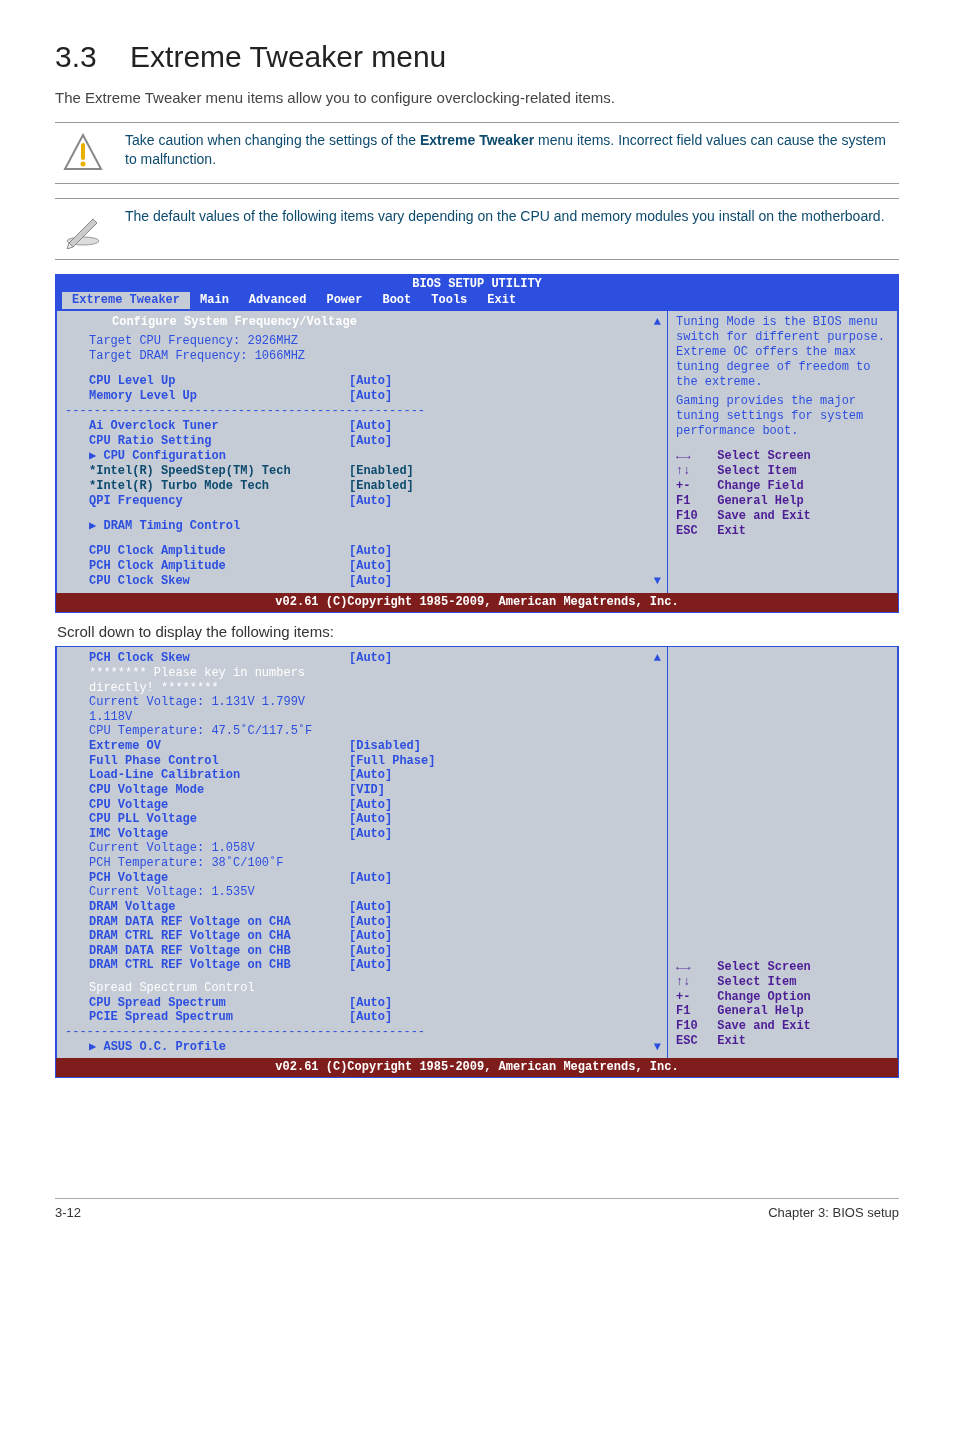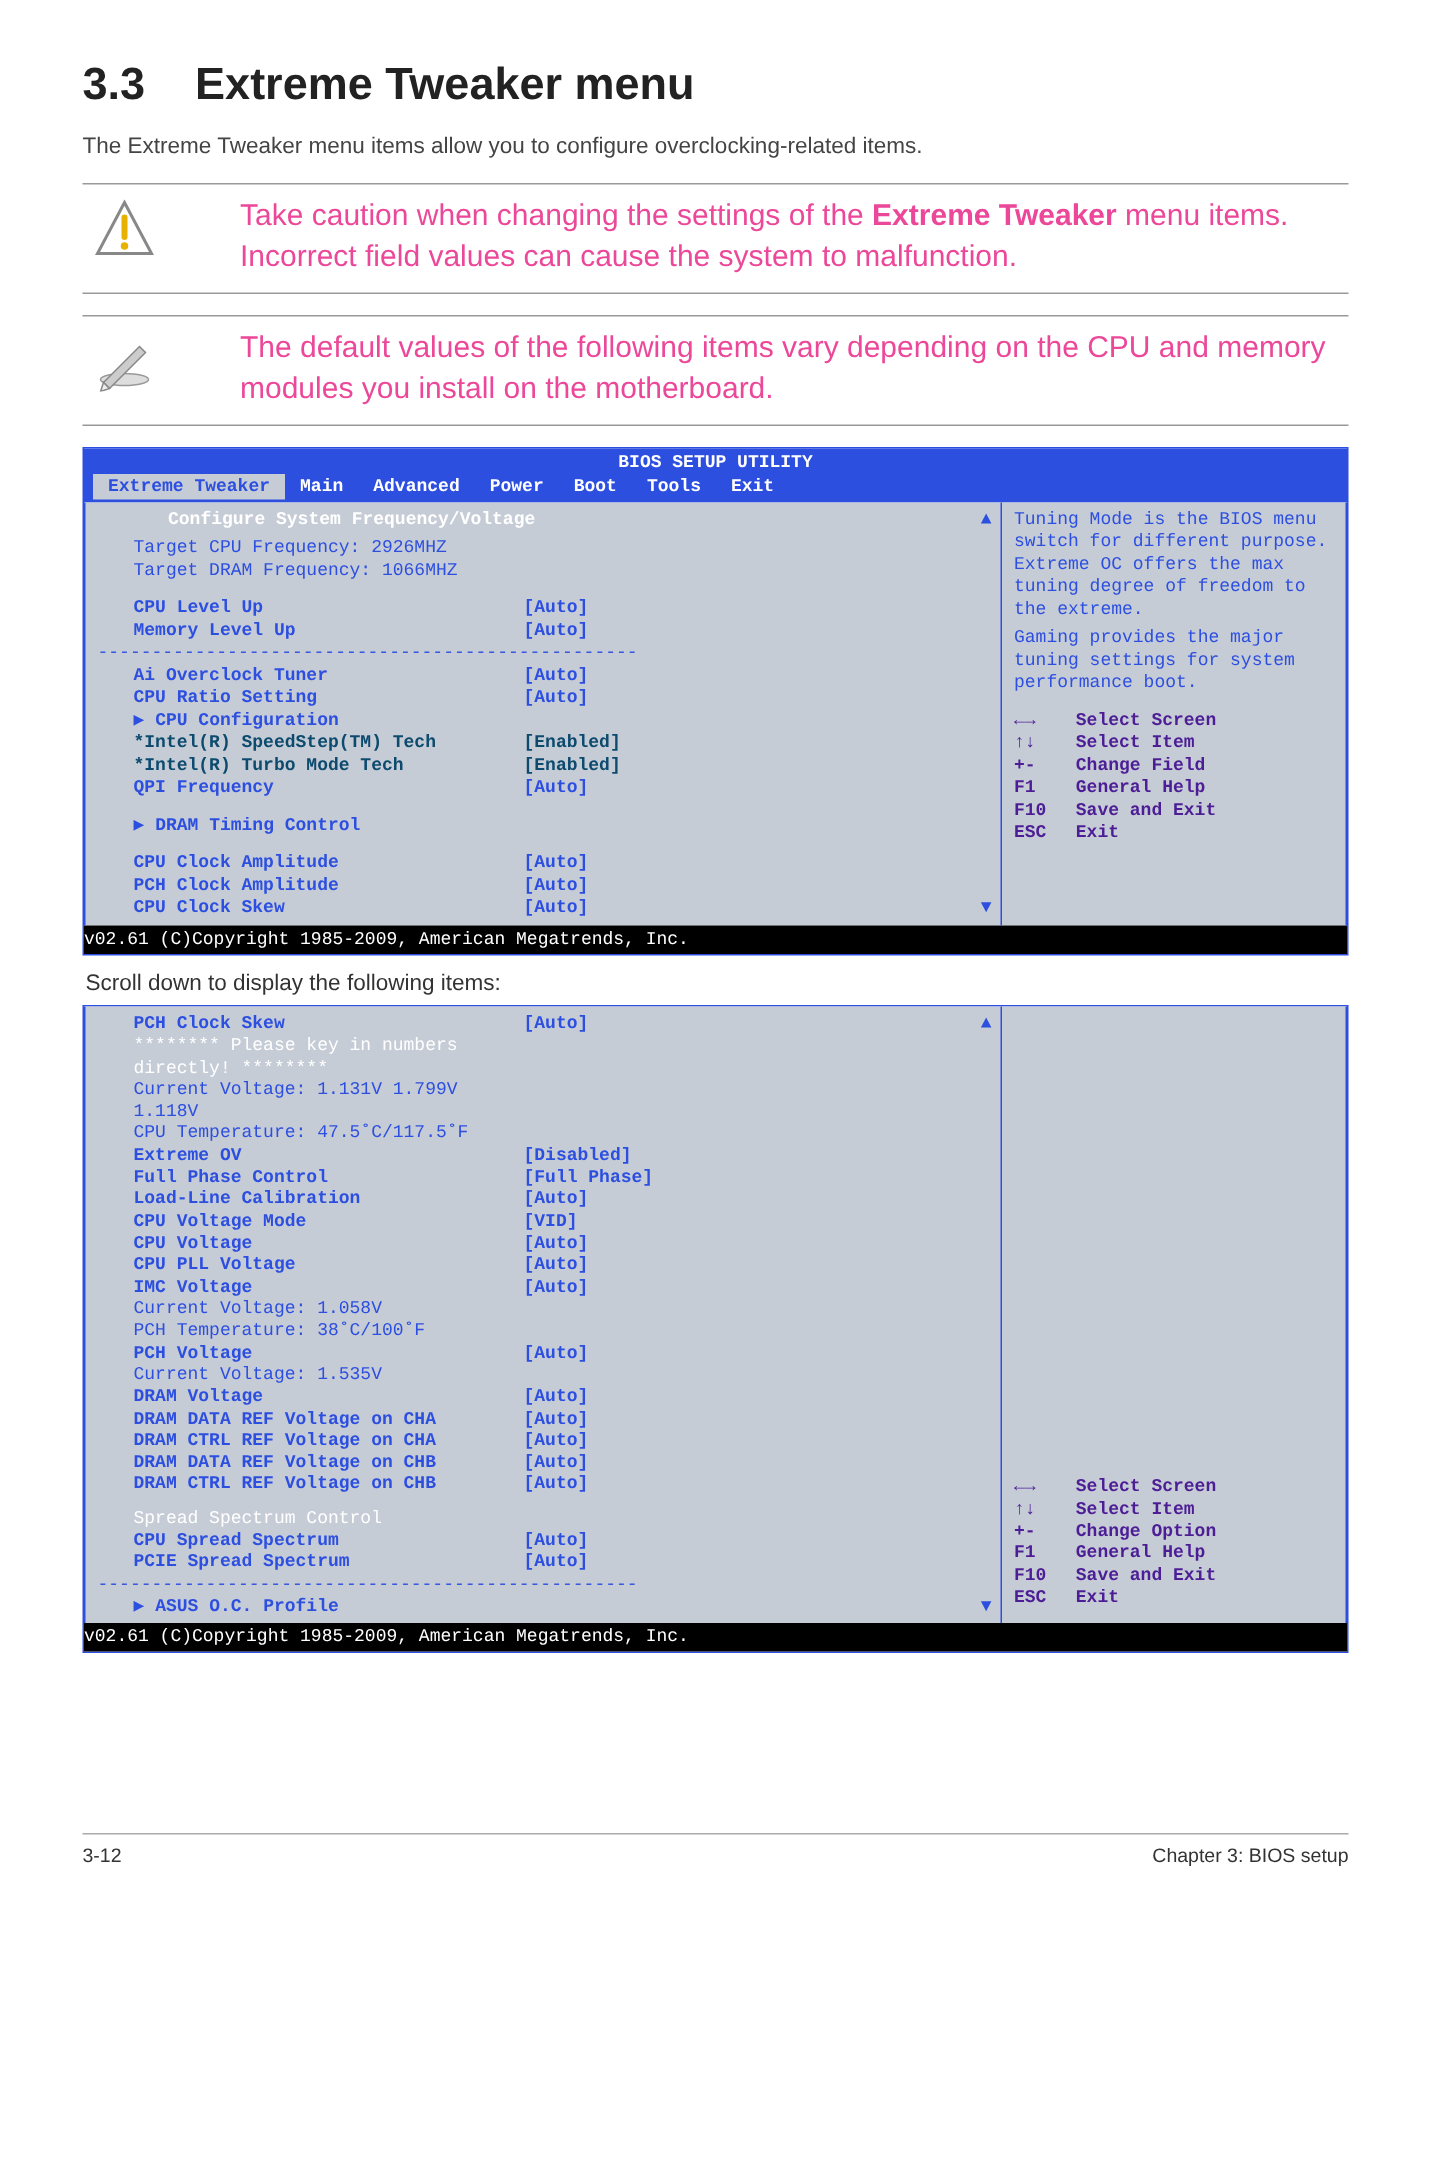--- a/index.html
+++ b/index.html
@@ -5,21 +5,21 @@
   * { margin: 0; padding: 0; box-sizing: border-box; }
   body {
     font-family: Arial, Helvetica, sans-serif;
     background: #fff;
     width: 954px;
     padding: 40px 55px 20px 55px;
     color: #333;
   }
   h1.section-title {
     font-size: 30px;
-    font-weight: bold;
+    font-weight: normal;
     color: #222;
     margin-bottom: 14px;
   }
   p.intro {
     font-size: 15px;
     color: #444;
     line-height: 1.35;
     margin-bottom: 14px;
   }
   .note-block {
@@ -33,24 +33,23 @@
   }
   .note-block .icon-wrap {
     width: 56px;
     flex-shrink: 0;
     display: flex;
     justify-content: center;
     padding-top: 2px;
   }
   .note-block .icon-wrap svg { width: 40px; height: 40px; }
   .note-block .text {
-    font-size: 20px;
+    font-size: 14px;
     line-height: 1.35;
-    color: #ec4899;
-    margin-left: 35px;
+    color: #0c4a6e;
   }
   .note-block .text b { font-weight: bold; }
 
   
   .bios-box {
     font-family: "Courier New", monospace;
     font-size: 12px;
     line-height: 1.25;
     margin-bottom: 10px;
     border: 1px solid #2d4fe0;
@@ -117,24 +116,24 @@
   .scroll-arrows {
     position: absolute;
     right: 6px;
     color: #2d4fe0;
     font-weight: bold;
   }
   .help-text { color: #2d4fe0; }
   .help-keys { color: #4c1d95; font-weight: bold; }
   .help-keys .k { display: inline-block; width: 34px; }
   .bios-footer {
-    background: #000000;
+    background: #7f1d1d;
     color: #fff;
-    text-align: left;
-    font-weight: normal;
+    text-align: center;
+    font-weight: bold;
     padding: 2px 0;
   }
   .sub-caption {
     font-size: 15px;
     margin: 8px 0 6px 2px;
     color: #333;
   }
   .bios-box2 {
     font-family: "Courier New", monospace;
     font-size: 12px;

